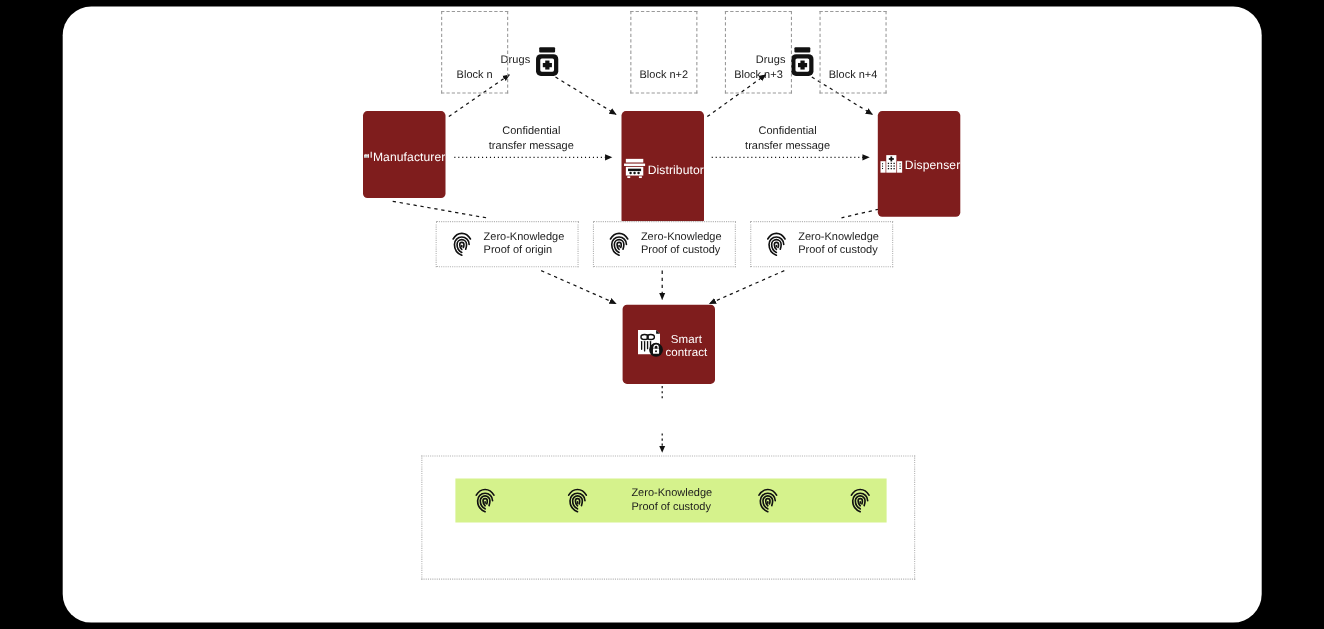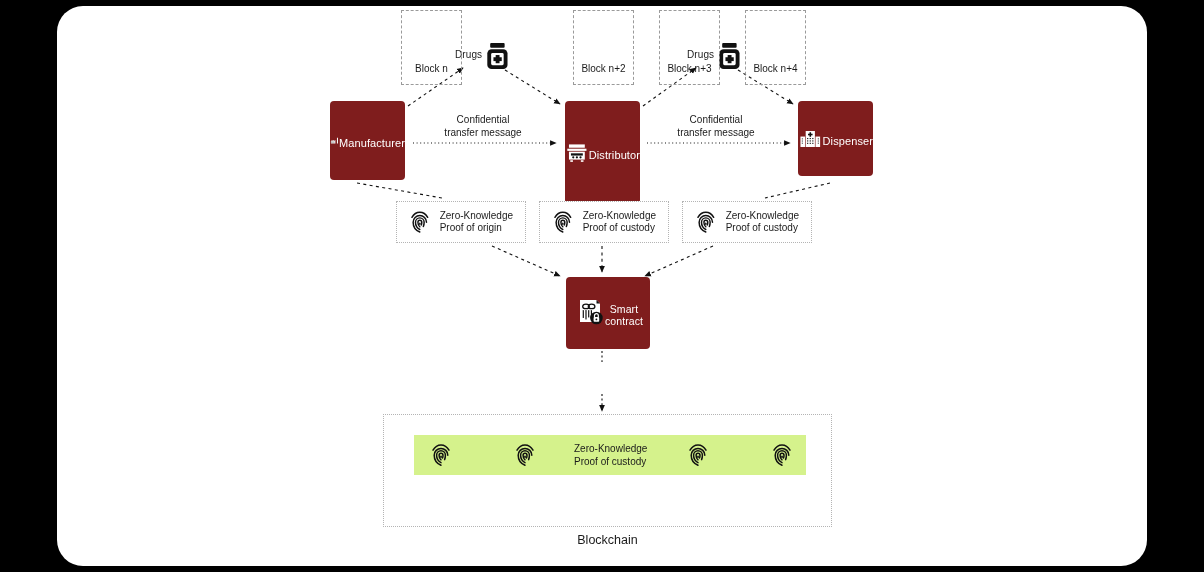--- a/index.html
+++ b/index.html
@@ -34,21 +34,21 @@
   .tile .tile-label {
     font-size: 11px;
     line-height: 13px;
     text-align: center;
     letter-spacing: .1px;
     margin-top: 5px;
   }
   .tile .tile-icon { display: block; }
   #tile-manufacturer { left: 330px; top: 101px; width: 75px; height: 79px; }
   #tile-distributor  { left: 565px; top: 101px; width: 75px; height: 103px; }
-  #tile-dispenser    { left: 798px; top: 101px; width: 75px; height: 75px; }
+  #tile-dispenser    { left: 798px; top: 101px; width: 75px; height: 96px; }
   #tile-smartcontract{ left: 566px; top: 277px; width: 84px; height: 72px; }
   #tile-smartcontract .tile-label { font-size: 10.5px; line-height: 12px; margin-top: 3px; }
 
   
   .drugs-group { position: absolute; display: flex; flex-direction: row; align-items: center; }
   .drugs-label { font-size: 10px; color: #1b1b1b; margin-bottom: 4px; letter-spacing: .1px; }
   #drugs-1 { left: 455px; top: 40px; width: 58px; }
   #drugs-2 { left: 687px; top: 40px; width: 58px; }
 
   
@@ -380,15 +380,14 @@
       <g fill="none" stroke="#111" stroke-width="1.5" stroke-linecap="round">
         <path d="M11 22.2 C6.6 20.4 4.2 16.6 4.2 12.2 C4.2 8.4 7.3 5.4 11 5.4 C14.7 5.4 17.8 8.4 17.8 12.2"></path>
         <path d="M11 19.6 C8.1 18.2 6.6 15.4 6.6 12.3 C6.6 9.8 8.6 7.8 11 7.8 C13.4 7.8 15.4 9.8 15.4 12.3 C15.4 14 15.1 15.4 14.6 16.6"></path>
         <path d="M11 16.8 C9.8 15.9 9.1 14.3 9.1 12.4 C9.1 11.3 9.9 10.3 11 10.3 C12.1 10.3 13 11.2 13 12.4 C13 13.4 12.8 14.3 12.5 15"></path>
         <path d="M3 7.2 C4.8 4 7.7 2 11 2 C14.3 2 17.2 4 19 7.2"></path>
         <path d="M11 13.2 L11 14.4"></path>
       </g>
     </svg>
   </div>
 
-  <div id="blockchain-title">Blockchain</div>
 
 </div>
 
 </body></html>

